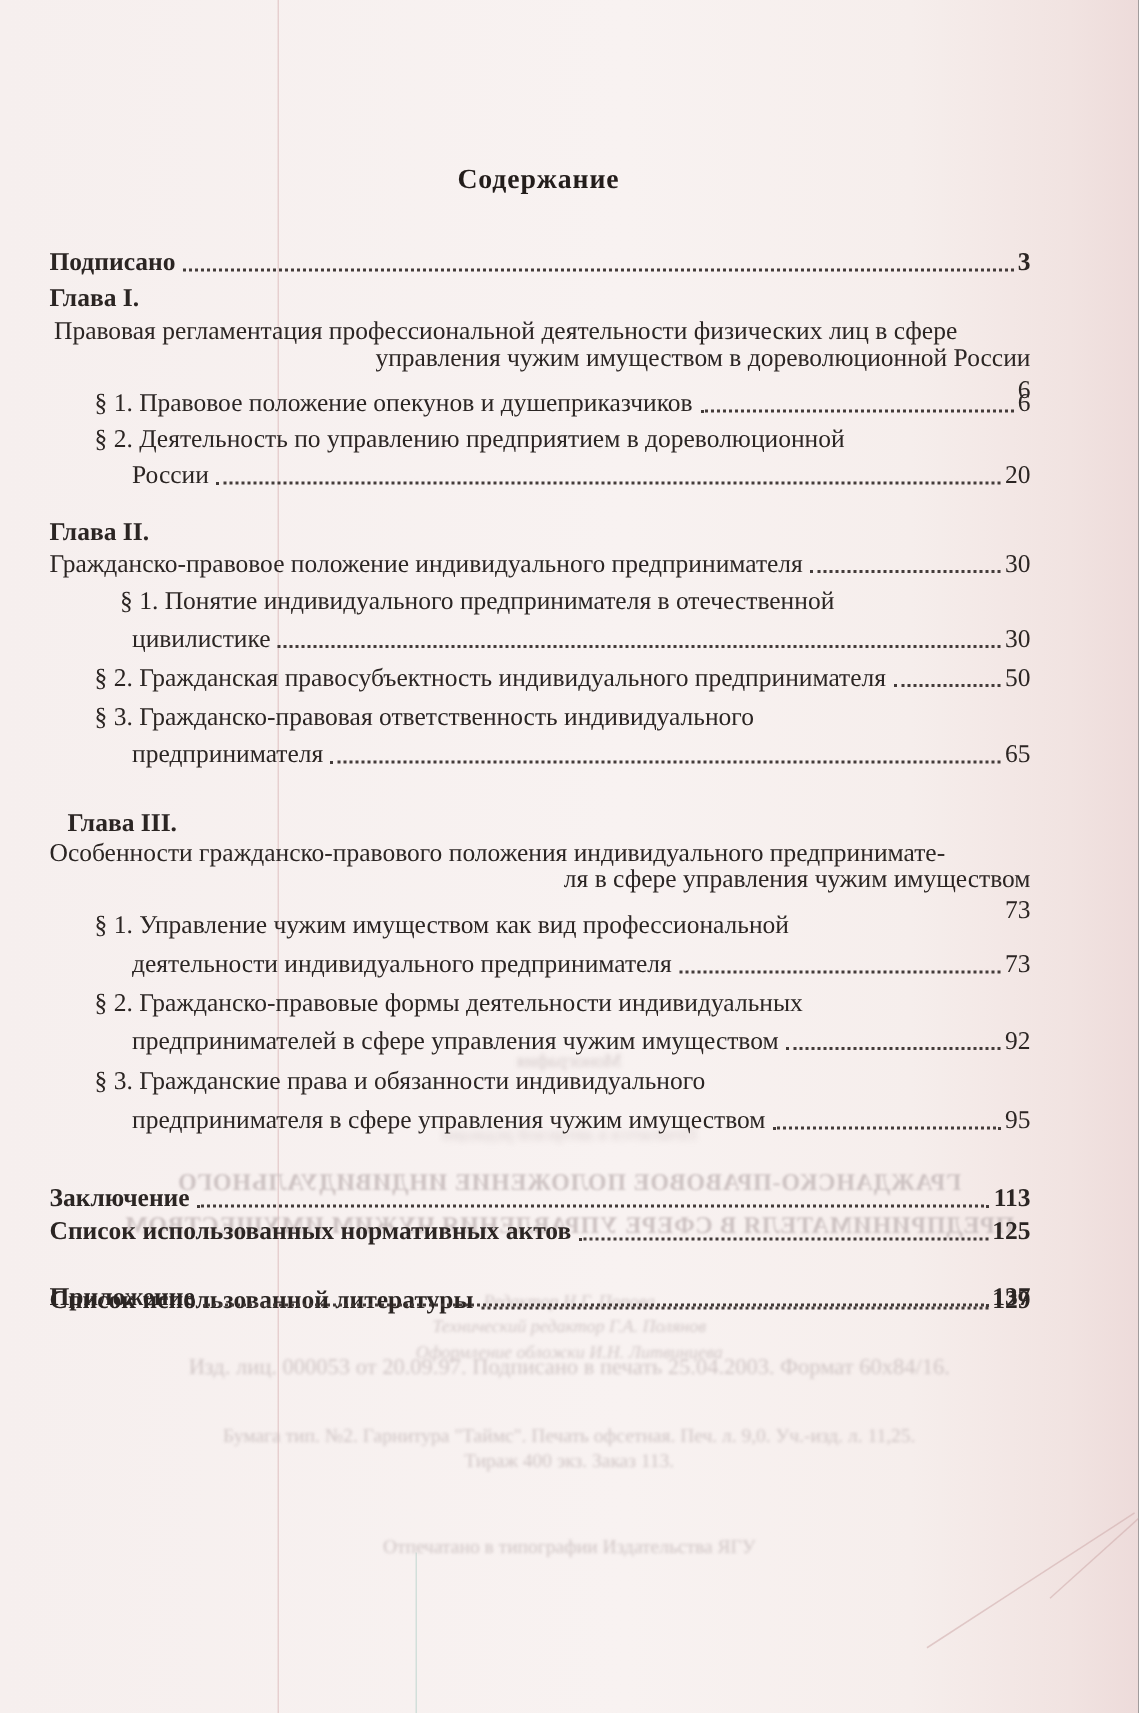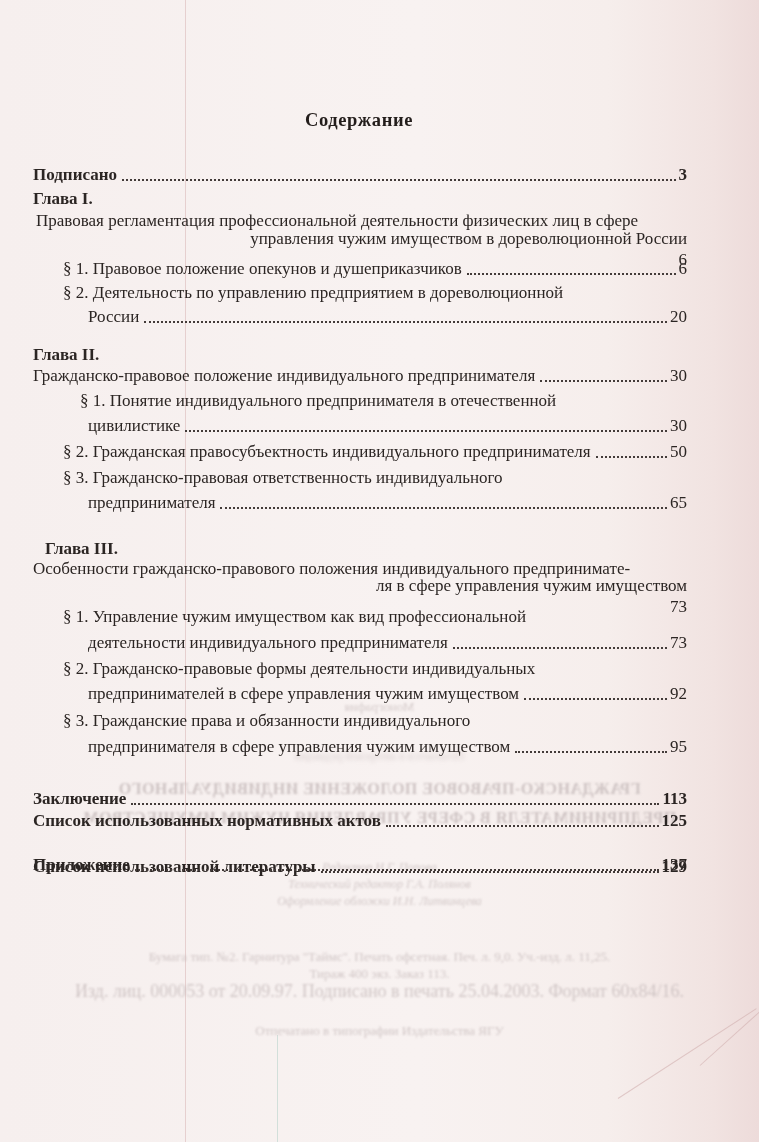--- a/index.html
+++ b/index.html
@@ -63,21 +63,21 @@
   <div class="scratch" style="left:700px;top:1065px;width:90px;transform:rotate(-42deg);"></div>
 
   <div class="bleed">
       <div class="bleed-line mirrored" style="top: 698.5px; font-size: 13px; opacity: 0.75; filter: blur(1.3px);">Монография</div>
       <div class="bleed-line mirrored" style="top: 749px; font-size: 12px; opacity: 0.65; filter: blur(2px);">Печатается в авторской редакции</div>
       <div class="bleed-line mirrored boldcaps" style="top: 780px; font-size: 16px; opacity: 0.9; filter: blur(0.8px);">ГРАЖДАНСКО-ПРАВОВОЕ ПОЛОЖЕНИЕ ИНДИВИДУАЛЬНОГО</div>
       <div class="bleed-line mirrored boldcaps" style="top: 809px; font-size: 16px; opacity: 0.9; filter: blur(0.8px);">ПРЕДПРИНИМАТЕЛЯ В СФЕРЕ УПРАВЛЕНИЯ ЧУЖИМ ИМУЩЕСТВОМ</div>
       <div class="bleed-line italic" style="top: 860px; font-size: 12px; opacity: 0.8; filter: blur(1.1px);">Редактор Н.Г. Попова</div>
       <div class="bleed-line italic" style="top: 877px; font-size: 12px; opacity: 0.8; filter: blur(1.1px);">Технический редактор Г.А. Полянов</div>
       <div class="bleed-line italic" style="top: 894px; font-size: 12px; opacity: 0.8; filter: blur(1.1px);">Оформление обложки И.Н. Литвинцева</div>
-      <div class="bleed-line" style="top: 981px; font-size: 18px; opacity: 0.85; filter: blur(0.9px);">Изд. лиц. 000053 от 20.09.97. Подписано в печать 25.04.2003. Формат 60х84/16.</div>
+      <div class="bleed-line" style="top: 904px; font-size: 15px; opacity: 0.85; filter: blur(0.9px);">Изд. лиц. 000053 от 20.09.97. Подписано в печать 25.04.2003. Формат 60х84/16.</div>
       <div class="bleed-line" style="top: 948.5px; font-size: 13px; opacity: 0.85; filter: blur(0.9px);">Бумага тип. №2. Гарнитура "Таймс". Печать офсетная. Печ. л. 9,0. Уч.-изд. л. 11,25.</div>
       <div class="bleed-line" style="top: 965.5px; font-size: 13px; opacity: 0.85; filter: blur(0.9px);">Тираж 400 экз. Заказ 113.</div>
       <div class="bleed-line" style="top: 1022.5px; font-size: 13px; opacity: 0.85; filter: blur(0.9px);">Отпечатано в типографии Издательства ЯГУ</div>
     </div>
 
   <div class="ink">
     <div class="doc-title">Содержание</div>
     <div id="toc-rows">
         <div class="toc-row bold" style="left: 33px; top: 161px;">
           <span class="t">Подписано</span>

